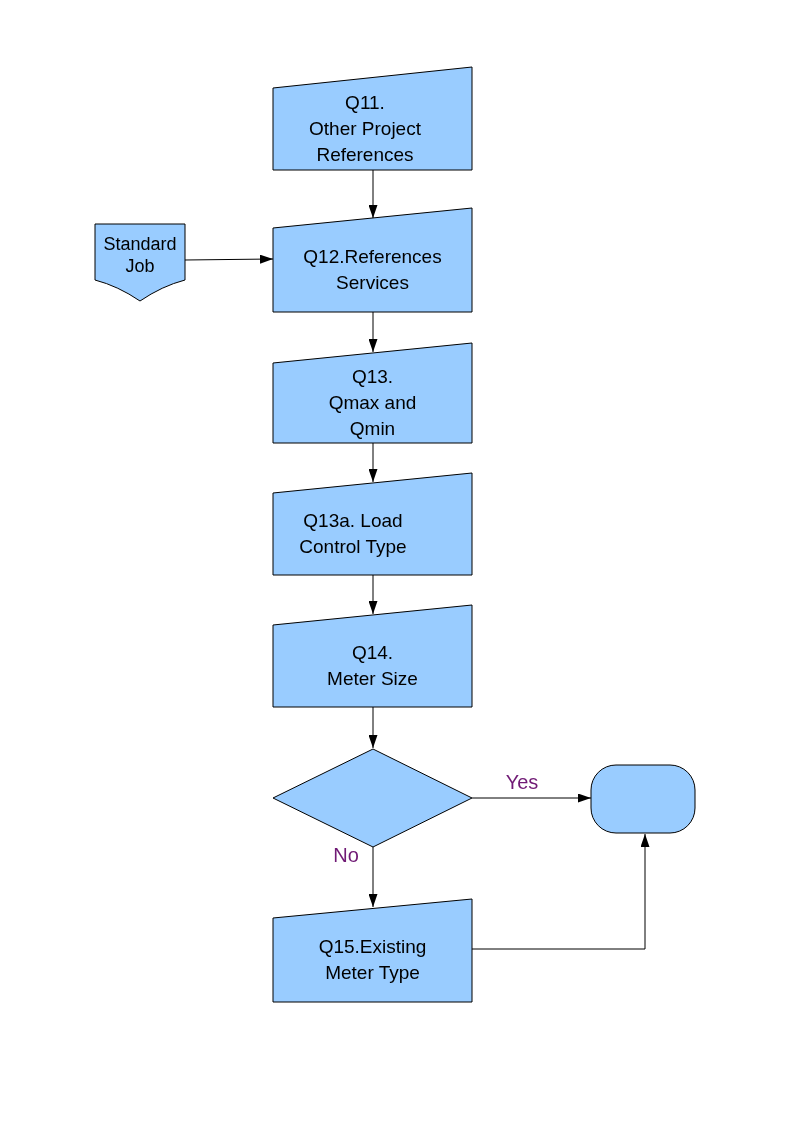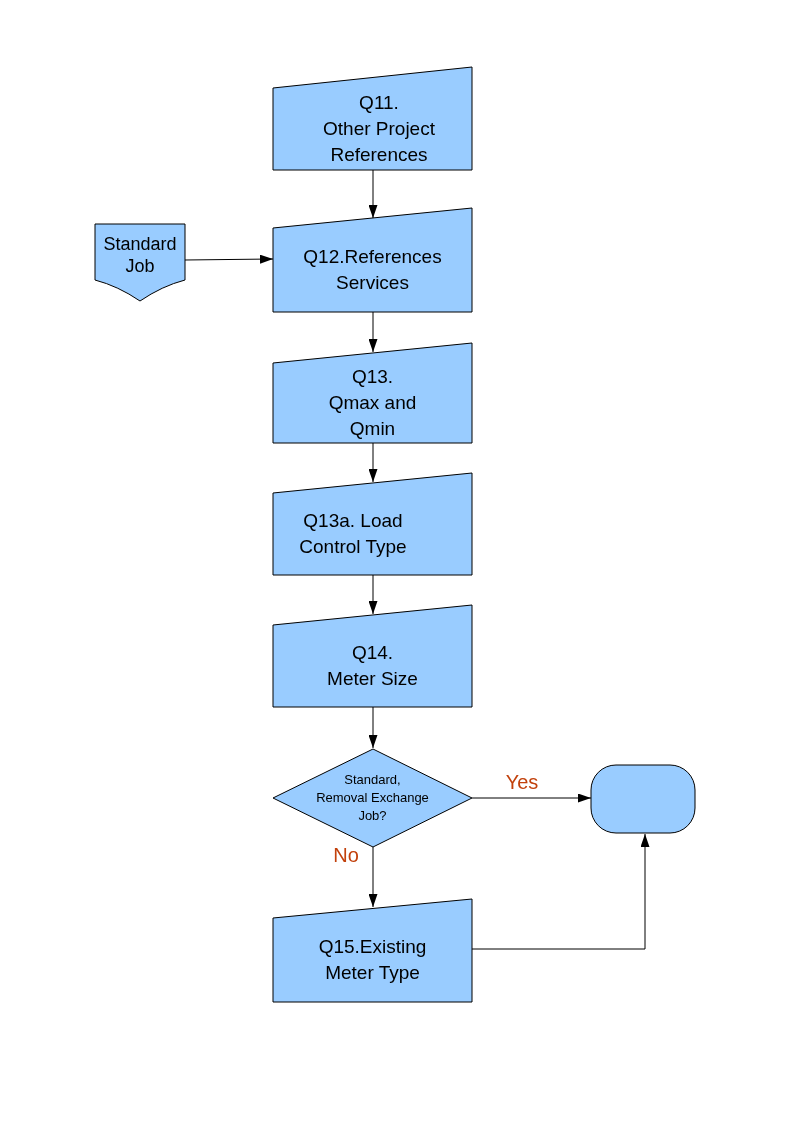--- a/index.html
+++ b/index.html
@@ -49,21 +49,21 @@
   .node-label.connector-tag {
     font-size: 18px;
     line-height: 22px;
   }
   .node-label.terminator {
     font-size: 20px;
     line-height: 24px;
   }
   .edge-label {
     position: absolute;
-    color: #c2410c;
+    color: #701a75;
     font-size: 20px;
     line-height: 26px;
     text-align: center;
     pointer-events: none;
   }
 </style>
 </head>
 <body>
 
 <div class="page">
@@ -92,43 +92,40 @@
     <line class="connector" x1="185" y1="260" x2="273" y2="259" marker-end="url(#arrow)"></line>
     <line class="connector" x1="373" y1="312" x2="373" y2="352" marker-end="url(#arrow)"></line>
     <line class="connector" x1="373" y1="443" x2="373" y2="482" marker-end="url(#arrow)"></line>
     <line class="connector" x1="373" y1="575" x2="373" y2="614" marker-end="url(#arrow)"></line>
     <line class="connector" x1="373" y1="707" x2="373" y2="748" marker-end="url(#arrow)"></line>
     <line class="connector" x1="472" y1="798" x2="591" y2="798" marker-end="url(#arrow)"></line>
     <line class="connector" x1="373" y1="847" x2="373" y2="907" marker-end="url(#arrow)"></line>
     <polyline class="connector" points="472,949 645,949 645,834" marker-end="url(#arrow)"></polyline>
   </svg>
 
-  <div class="node-label" style="left:286px; top:88px; width:186px; height:82px;">Q11.
+  <div class="node-label" style="left:272px; top:88px; width:186px; height:82px;">Q11.
 Other Project
 References</div>
 
   <div class="node-label connector-tag" style="left:95px; top:224px; width:90px; height:62px;">Standard
 Job</div>
 
   <div class="node-label" style="left:273px; top:228px; width:199px; height:84px;">Q12.References
 Services</div>
 
   <div class="node-label" style="left:273px; top:363px; width:199px; height:80px;">Q13.
 Qmax and
 Qmin</div>
 
   <div class="node-label" style="left:273px; top:493px; width:160px; height:82px;">Q13a. Load
 Control Type</div>
 
   <div class="node-label" style="left:273px; top:625px; width:199px; height:82px;">Q14.
 Meter Size</div>
 
-  <div class="node-label small" style="left:273px; top:749px; width:199px; height:98px;">Standard,
-Removal Exchange
-Job?</div>
 
 
   <div class="node-label" style="left:273px; top:918px; width:199px; height:84px;">Q15.Existing
 Meter Type</div>
 
   <div class="edge-label" style="left:494px; top:769px; width:56px;">Yes</div>
 
   <div class="edge-label" style="left:322px; top:842px; width:48px;">No</div>
 
 </div>

